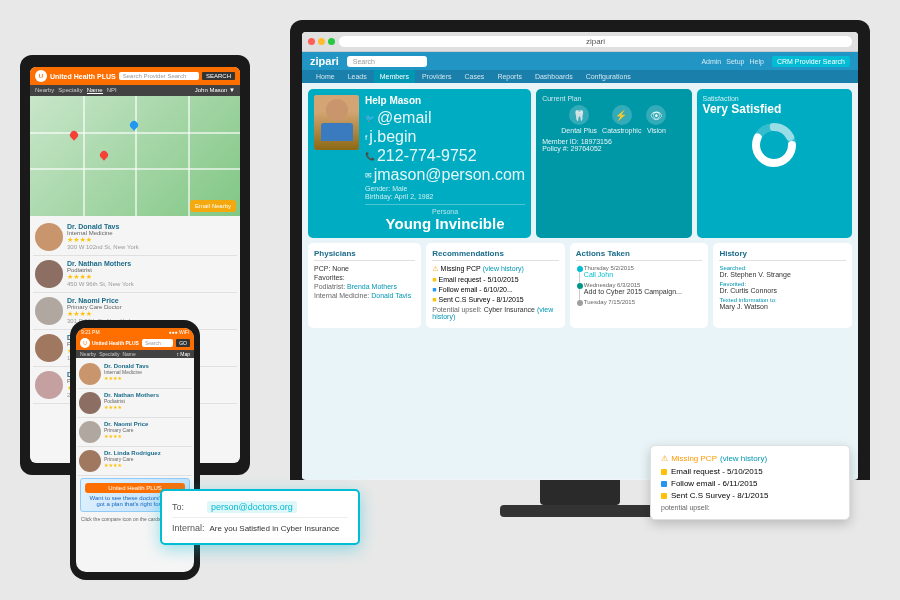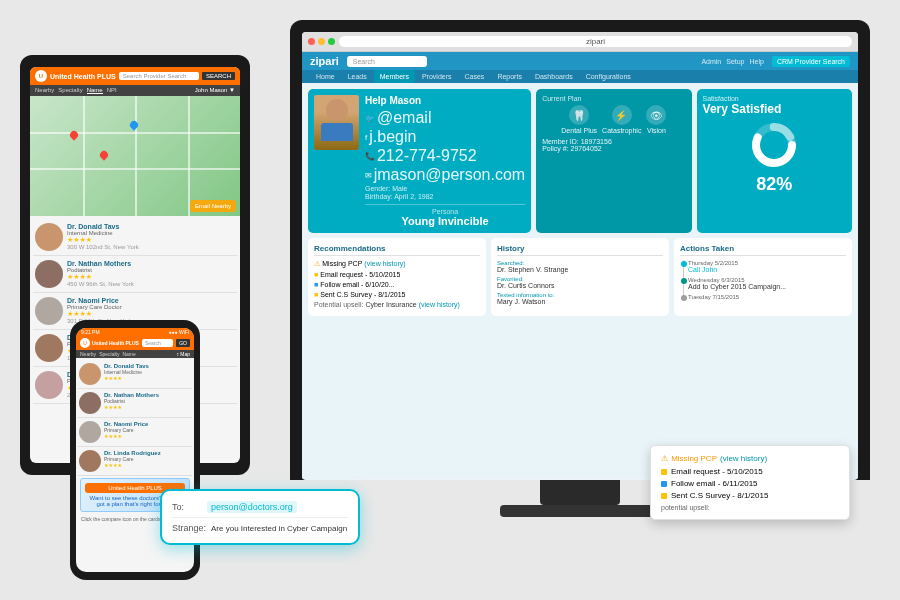--- a/index.html
+++ b/index.html
@@ -200,21 +200,21 @@
     .avatar-body {
       width: 32px;
       height: 18px;
       background: #3a7abf;
       margin: 0 auto;
       border-radius: 3px 3px 0 0;
     }
     .member-name { font-size: 10px; font-weight: bold; color: white; margin-bottom: 3px; }
     .member-detail { color: rgba(255,255,255,0.9); margin-bottom: 1px; display: flex; align-items: center; gap: 2px; }
     .persona-label { font-size: 7px; color: rgba(255,255,255,0.7); text-align: center; }
-    .persona-name { font-size: 11px; font-weight: bold; color: white; text-align: center; }
+    .persona-name { font-size: 15px; font-weight: bold; color: white; text-align: center; }
 
     .plan-card { flex: 1; }
     .card-title { font-size: 7px; color: rgba(255,255,255,0.8); margin-bottom: 3px; }
     .plan-icons { display: flex; gap: 5px; margin-bottom: 4px; justify-content: center; }
     .plan-icon-item { text-align: center; font-size: 7px; color: rgba(255,255,255,0.9); }
     .plan-icon-circle { width: 20px; height: 20px; border-radius: 50%; background: rgba(255,255,255,0.2); display: flex; align-items: center; justify-content: center; font-size: 10px; margin: 0 auto 2px; }
     .plan-id { font-size: 7px; color: rgba(255,255,255,0.9); }
 
     .satisfaction-card { flex: 1; }
     .sat-title { font-size: 7px; color: rgba(255,255,255,0.8); }
@@ -271,21 +271,21 @@
     .bullet-gold { width: 6px; height: 6px; background: #ffc107; border-radius: 1px; flex-shrink: 0; }
     .bullet-blue { width: 6px; height: 6px; background: #2196f3; border-radius: 1px; flex-shrink: 0; }
 
     
     .email-popup {
       position: absolute;
       bottom: 55px;
       left: 160px;
       background: white;
       border: 2px solid #00bcd4;
-      border-radius: 10px;
+      border-radius: 5px;
       padding: 10px;
       width: 200px;
       box-shadow: 0 4px 16px rgba(0,188,212,0.4);
       z-index: 20;
     }
     .email-field { display: flex; align-items: center; gap: 5px; margin-bottom: 5px; border-bottom: 1px solid #eee; padding-bottom: 4px; }
     .email-label { font-size: 9px; color: #555; min-width: 30px; }
     .email-value { font-size: 9px; color: #00bcd4; background: #e0f7fa; padding: 1px 4px; border-radius: 2px; }
     .email-subject { font-size: 8px; color: #333; }
 
@@ -556,26 +556,38 @@
           <div class="card card-cyan satisfaction-card">
             <div class="sat-title">Satisfaction</div>
             <div class="sat-label">Very Satisfied</div>
             <div class="donut-container">
               <svg class="donut-svg" viewBox="0 0 50 50">
                 <circle cx="25" cy="25" r="18" fill="none" stroke="rgba(255,255,255,0.2)" stroke-width="8"></circle>
                 <circle cx="25" cy="25" r="18" fill="none" stroke="white" stroke-width="8" stroke-dasharray="92 113" stroke-dashoffset="28" stroke-linecap="round"></circle>
                 <circle cx="25" cy="25" r="18" fill="none" stroke="rgba(255,255,255,0.5)" stroke-width="8" stroke-dasharray="20 113" stroke-dashoffset="-84" stroke-linecap="round"></circle>
               </svg>
             </div>
-            <div class="sat-pct">82%</div>
           </div>
         </div>
 
         <div class="bottom-row">
 
+          <div class="card physicians-card">
+            <div class="section-title">Physicians</div>
+            <div class="phys-item">PCP: None</div>
+            <div class="phys-item">Favorites:</div>
+            <div class="phys-item">
+              <span class="phys-label">Podiatrist: </span>
+              <span class="phys-link">Brenda Mothers</span>
+            </div>
+            <div class="phys-item">
+              <span class="phys-label">Internal Medicine: </span>
+              <span class="phys-link">Donald Tavis</span>
+            </div>
+          </div>
 
           <div class="card recommendations-card">
             <div class="section-title">Recommendations</div>
             <div class="rec-item">
               <span class="rec-warn">⚠</span>
               <span>Missing PCP </span>
               <span class="rec-link">(view history)</span>
             </div>
             <div class="rec-item">
               <span style="color:#ffc107;font-size:7px;">■</span>
@@ -586,56 +598,56 @@
               <span>Follow email - 6/10/20...</span>
             </div>
             <div class="rec-item">
               <span style="color:#ffc107;font-size:7px;">■</span>
               <span>Sent C.S Survey - 8/1/2015</span>
             </div>
             <div class="phys-item" style="margin-top:3px;">
               <span class="phys-label">Potential upsell: </span>
               <span>Cyber Insurance </span>
               <span class="rec-link">(view history)</span>
-            </div>
-          </div>
-
-          <div class="card history-card">
-            <div class="section-title">History</div>
-            <div class="hist-item">
-              <div class="hist-label">Searched:</div>
-              <div class="hist-name">Dr. Stephen V. Strange</div>
-            </div>
-            <div class="hist-item">
-              <div class="hist-label">Favorited:</div>
-              <div class="hist-name">Dr. Curtis Connors</div>
-            </div>
-            <div class="hist-item">
-              <div class="hist-label">Texted information to:</div>
-              <div class="hist-name">Mary J. Watson</div>
             </div>
           </div>
 
           <div class="card actions-card">
             <div class="section-title">Actions Taken</div>
             <div class="timeline">
               <div class="tl-item">
                 <div class="tl-dot tl-dot-cyan"></div>
                 <div class="tl-date">Thursday 5/2/2015</div>
                 <div class="tl-text" style="color:#00bcd4;">Call John</div>
               </div>
               <div class="tl-item">
                 <div class="tl-dot tl-dot-teal"></div>
                 <div class="tl-date">Wednesday 6/3/2015</div>
                 <div class="tl-text">Add to Cyber 2015 Campaign...</div>
               </div>
               <div class="tl-item">
                 <div class="tl-dot" style="background:#9e9e9e;width:6px;height:6px;border-radius:50%;position:absolute;left:-7px;top:1px;"></div>
                 <div class="tl-date">Tuesday 7/15/2015</div>
               </div>
+            </div>
+          </div>
+
+          <div class="card history-card">
+            <div class="section-title">History</div>
+            <div class="hist-item">
+              <div class="hist-label">Searched:</div>
+              <div class="hist-name">Dr. Stephen V. Strange</div>
+            </div>
+            <div class="hist-item">
+              <div class="hist-label">Favorited:</div>
+              <div class="hist-name">Dr. Curtis Connors</div>
+            </div>
+            <div class="hist-item">
+              <div class="hist-label">Texted information to:</div>
+              <div class="hist-name">Mary J. Watson</div>
             </div>
           </div>
         </div>
       </div>
     </div>
   </div>
   <div class="monitor-stand" style="width:80px;height:25px;background:#2a2a2a;margin:0 auto;"></div>
   <div class="monitor-base"></div>
 </div>
 
@@ -803,16 +815,16 @@
   </div>
   <div style="font-size:7px;color:#666;margin-top:4px;">potential upsell:</div>
 </div>
 
 <div class="email-popup">
   <div class="email-field">
     <span class="email-label">To:</span>
     <span class="email-value">person@doctors.org</span>
   </div>
   <div style="display:flex;align-items:center;gap:5px;margin-top:4px;">
-    <span class="email-label">Strange:</span>
-    <span class="email-subject">Are you Interested in Cyber Campaign</span>
+    <span class="email-label">Internal:</span>
+    <span class="email-subject">Are you Satisfied in Cyber Insurance</span>
   </div>
 </div>
 
 </body></html>

